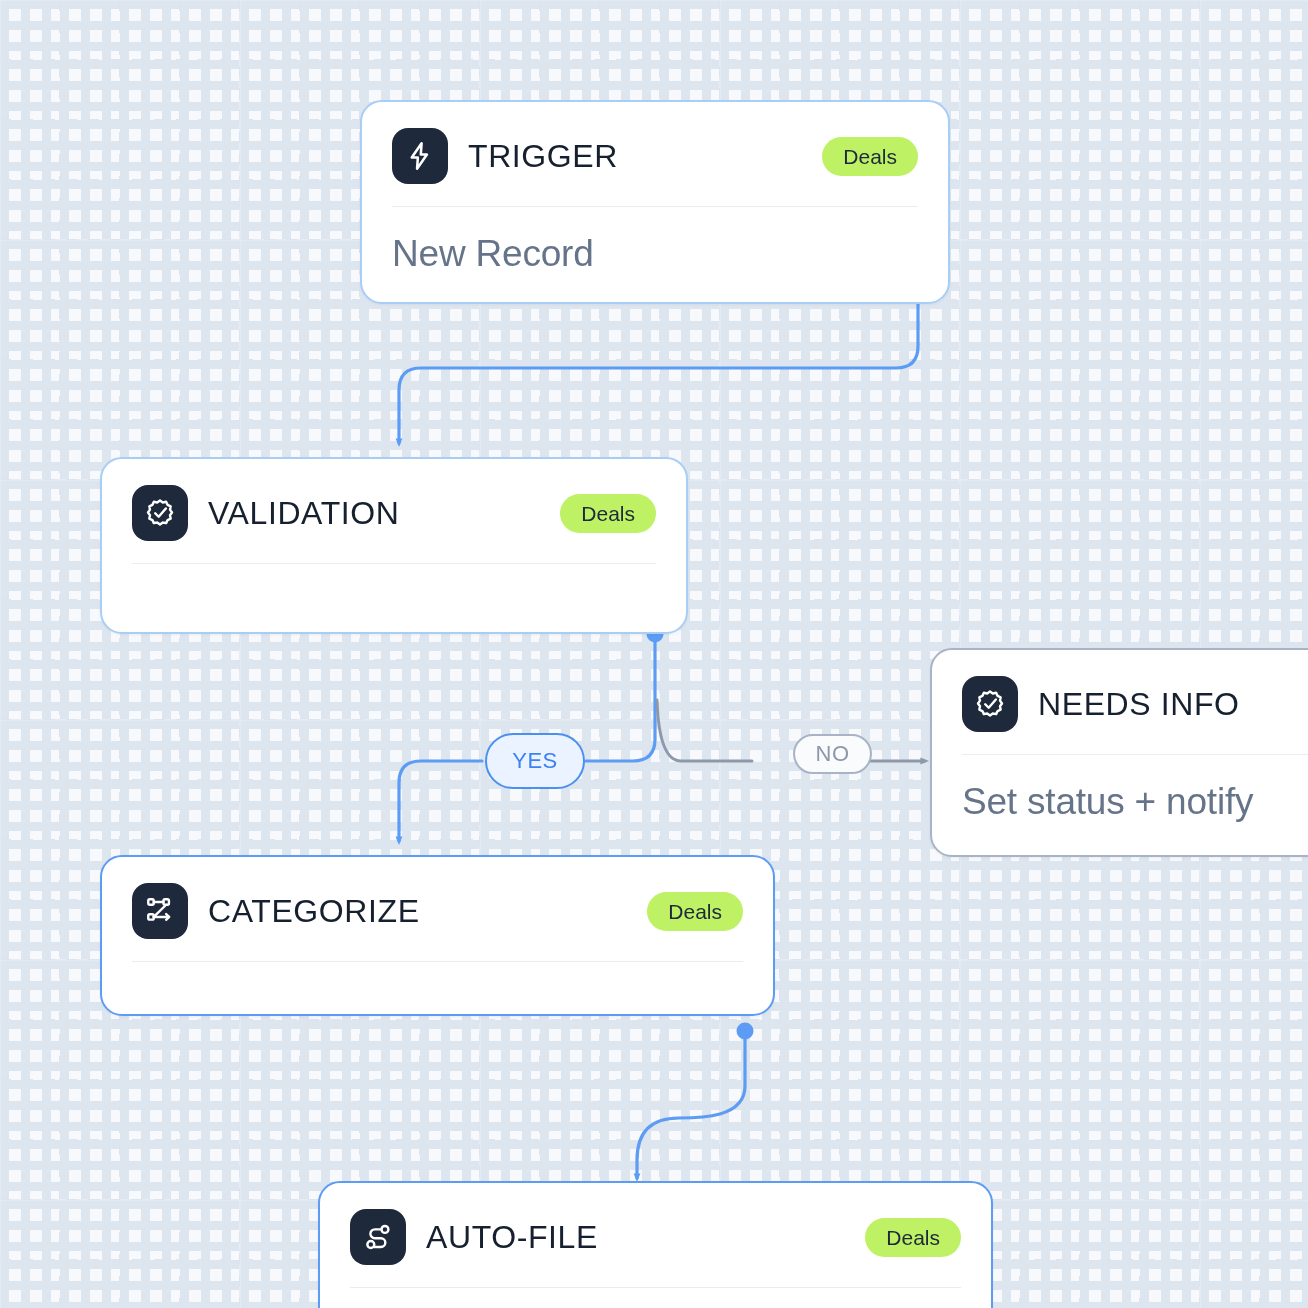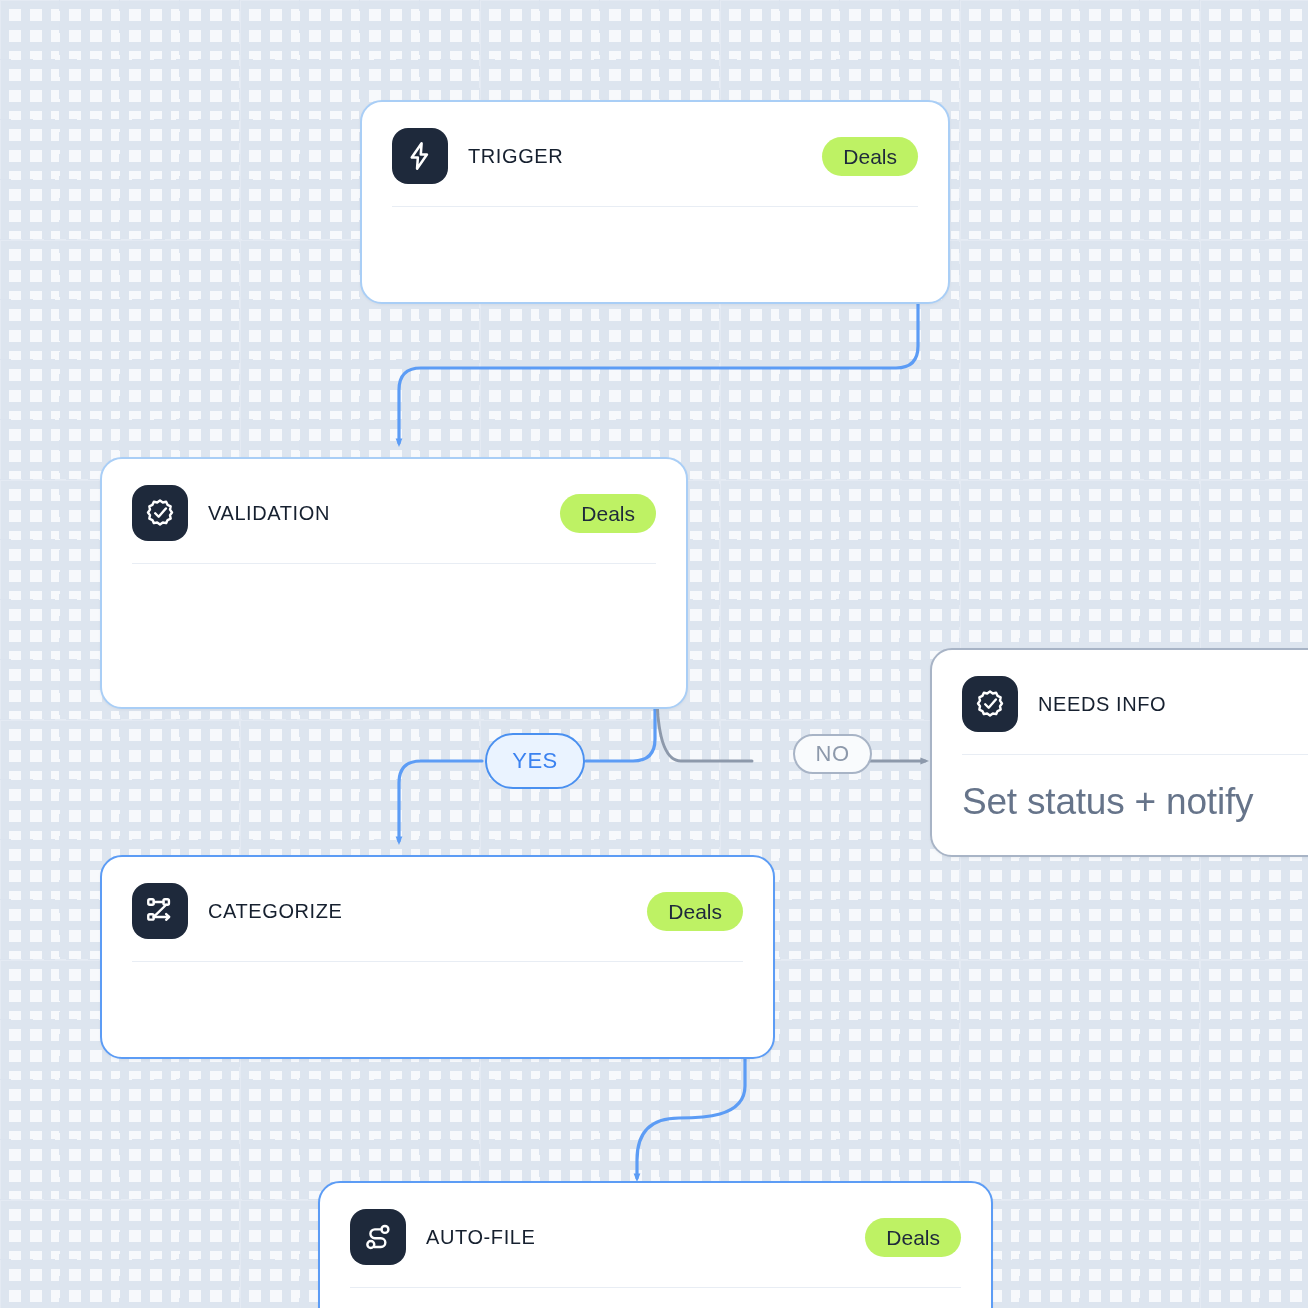--- a/index.html
+++ b/index.html
@@ -98,21 +98,21 @@
     min-width: 56px;
     border-radius: 16px;
     background: #1e293b;
     display: flex;
     align-items: center;
     justify-content: center;
   }
   .node-icon svg { display: block; }
   .node-title {
     margin-left: 20px;
-    font-size: 20px;
+    font-size: 32px;
     letter-spacing: 0.6px;
     color: #16202f;
     font-weight: 400;
   }
   .pill-tag {
     margin-left: auto;
     background: #bef264;
     color: #1e293b;
     font-size: 21px;
     border-radius: 999px;
@@ -210,23 +210,24 @@
         <span class="node-icon">
           <svg width="32" height="32" viewBox="0 0 24 24" fill="none" stroke="#ffffff" stroke-width="1.9" stroke-linejoin="round" stroke-linecap="round">
             <path d="M13.2 2.5 L5.8 13.1 h4.6 l-0.6 8.4 l7.4 -10.6 h-4.6 Z"></path>
           </svg>
         </span>
         <span class="node-title">TRIGGER</span>
         <span class="pill-tag">Deals</span>
       </div>
       <div class="node-divider"></div>
     </div>
-  </div>
-
-  <div class="node border-light-blue" style="left:100px; top:457px; width:588px; height:252px;">
+    <div class="node-body">New Record</div>
+  </div>
+
+  <div class="node border-light-blue" style="left:100px; top:457px; width:588px; height:177px;">
     <div class="node-inner">
       <div class="node-head">
         <span class="node-icon">
           <svg width="32" height="32" viewBox="0 0 24 24" fill="none" stroke="#ffffff" stroke-width="1.8" stroke-linejoin="round" stroke-linecap="round">
             <path d="M12 2.6 l2.1 1.5 2.5 -0.5 1.1 2.3 2.3 1.1 -0.5 2.5 1.5 2.1 -1.5 2.1 0.5 2.5 -2.3 1.1 -1.1 2.3 -2.5 -0.5 -2.1 1.5 -2.1 -1.5 -2.5 0.5 -1.1 -2.3 -2.3 -1.1 0.5 -2.5 -1.5 -2.1 1.5 -2.1 -0.5 -2.5 2.3 -1.1 1.1 -2.3 2.5 0.5 Z"></path>
             <path d="M8.4 12.2 l2.6 2.6 5.4 -6.2"></path>
           </svg>
         </span>
         <span class="node-title">VALIDATION</span>
         <span class="pill-tag">Deals</span>
@@ -244,21 +245,21 @@
             <path d="M8.4 12.2 l2.6 2.6 5.4 -6.2"></path>
           </svg>
         </span>
         <span class="node-title">NEEDS INFO</span>
       </div>
       <div class="node-divider"></div>
     </div>
     <div class="node-body">Set status + notify</div>
   </div>
 
-  <div class="node border-blue" style="left:100px; top:855px; width:675px; height:204px;">
+  <div class="node border-blue" style="left:100px; top:855px; width:675px; height:161px;">
     <div class="node-inner">
       <div class="node-head">
         <span class="node-icon">
           <svg width="32" height="32" viewBox="0 0 24 24" fill="none" stroke="#ffffff" stroke-width="1.8" stroke-linejoin="round" stroke-linecap="round">
             <rect x="3.2" y="3.2" width="4.1" height="4.1" rx="1.1"></rect>
             <rect x="14.6" y="3.2" width="4.1" height="4.1" rx="1.1"></rect>
             <rect x="3.2" y="14.4" width="4.1" height="4.1" rx="1.1"></rect>
             <path d="M7.3 5.25 H14.6"></path>
             <path d="M16.6 7.3 L7.3 16.45"></path>
             <path d="M7.3 16.45 H18.6"></path>

